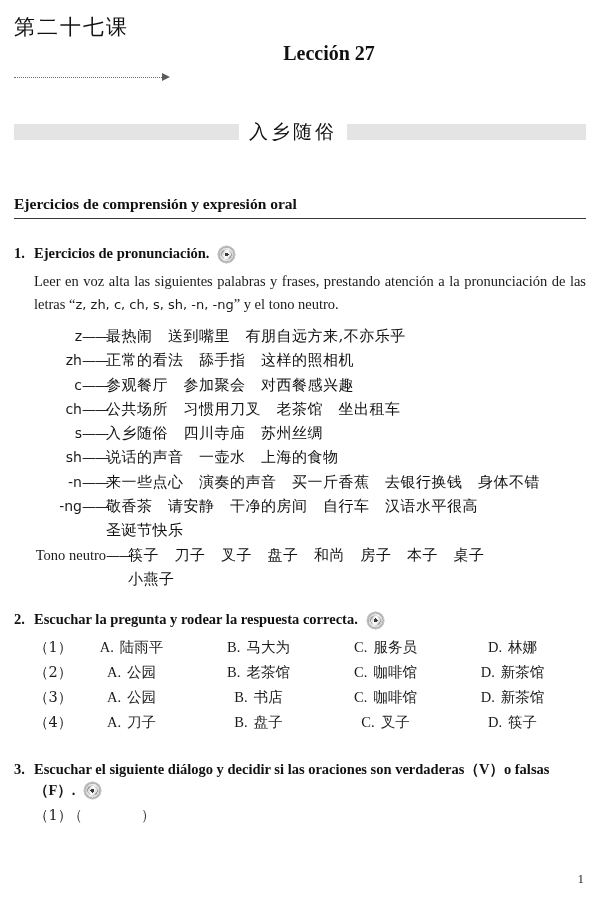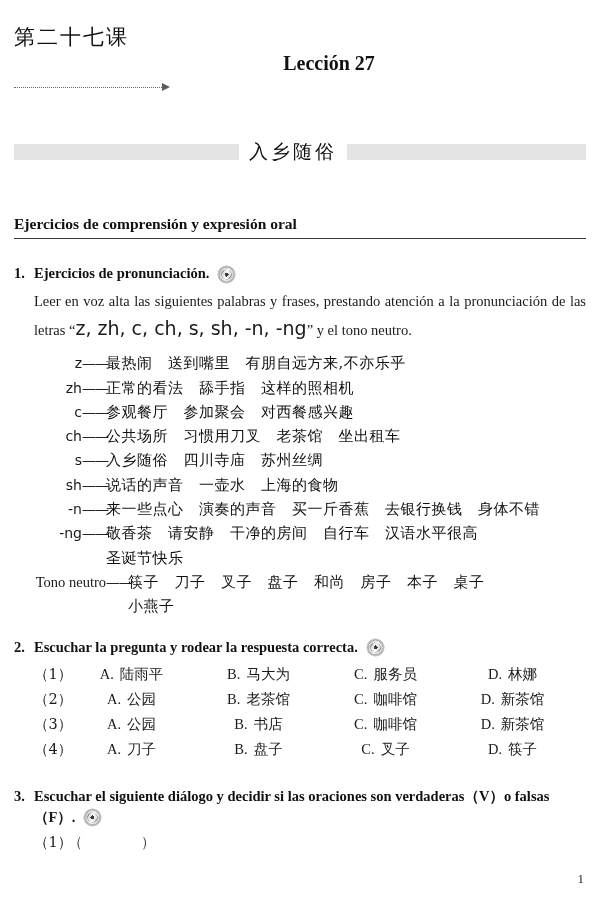--- a/index.html
+++ b/index.html
@@ -18,21 +18,21 @@
   .page {
     position: relative;
     width: 600px;
     height: 901px;
     padding: 0;
     box-sizing: border-box;
   }
 
   
   .lesson-head {
-    padding: 24px 0 0 14px;
+    padding: 14px 0 0 14px;
   }
   .lesson-cn {
     font-family: "DejaVu Serif", "Liberation Serif", serif;
     font-size: 21px;
     letter-spacing: 2px;
     line-height: 1.25;
     color: #111;
   }
   .lesson-es {
     font-family: "Liberation Serif", "DejaVu Serif", serif;
@@ -65,21 +65,21 @@
     height: 0;
     border-top: 4px solid transparent;
     border-bottom: 4px solid transparent;
     border-left: 8px solid #5c5c5c;
   }
 
   
   .banner {
     display: flex;
     align-items: center;
-    margin-top: 46px;
+    margin-top: 36px;
     padding: 0 14px;
   }
   .banner-bar {
     height: 16px;
     background: #e4e4e4;
   }
   .banner-bar.left { width: 225px; }
   .banner-bar.right { flex: 1; }
   .banner-title {
     font-family: "DejaVu Serif", "Liberation Serif", serif;
@@ -157,21 +157,21 @@
   }
   .ex-instruction {
     font-size: 14.5px;
     line-height: 1.62;
     margin-top: 5px;
     text-align: justify;
     color: #1a1a1a;
   }
   .pinyin-inline {
     font-family: "DejaVu Sans", "Liberation Sans", sans-serif;
-    font-size: 19px;
+    font-size: 13px;
   }
 
   
   .pron-list {
     margin-top: 7px;
   }
   .pron-row {
     display: flex;
     align-items: baseline;
     line-height: 1.62;

